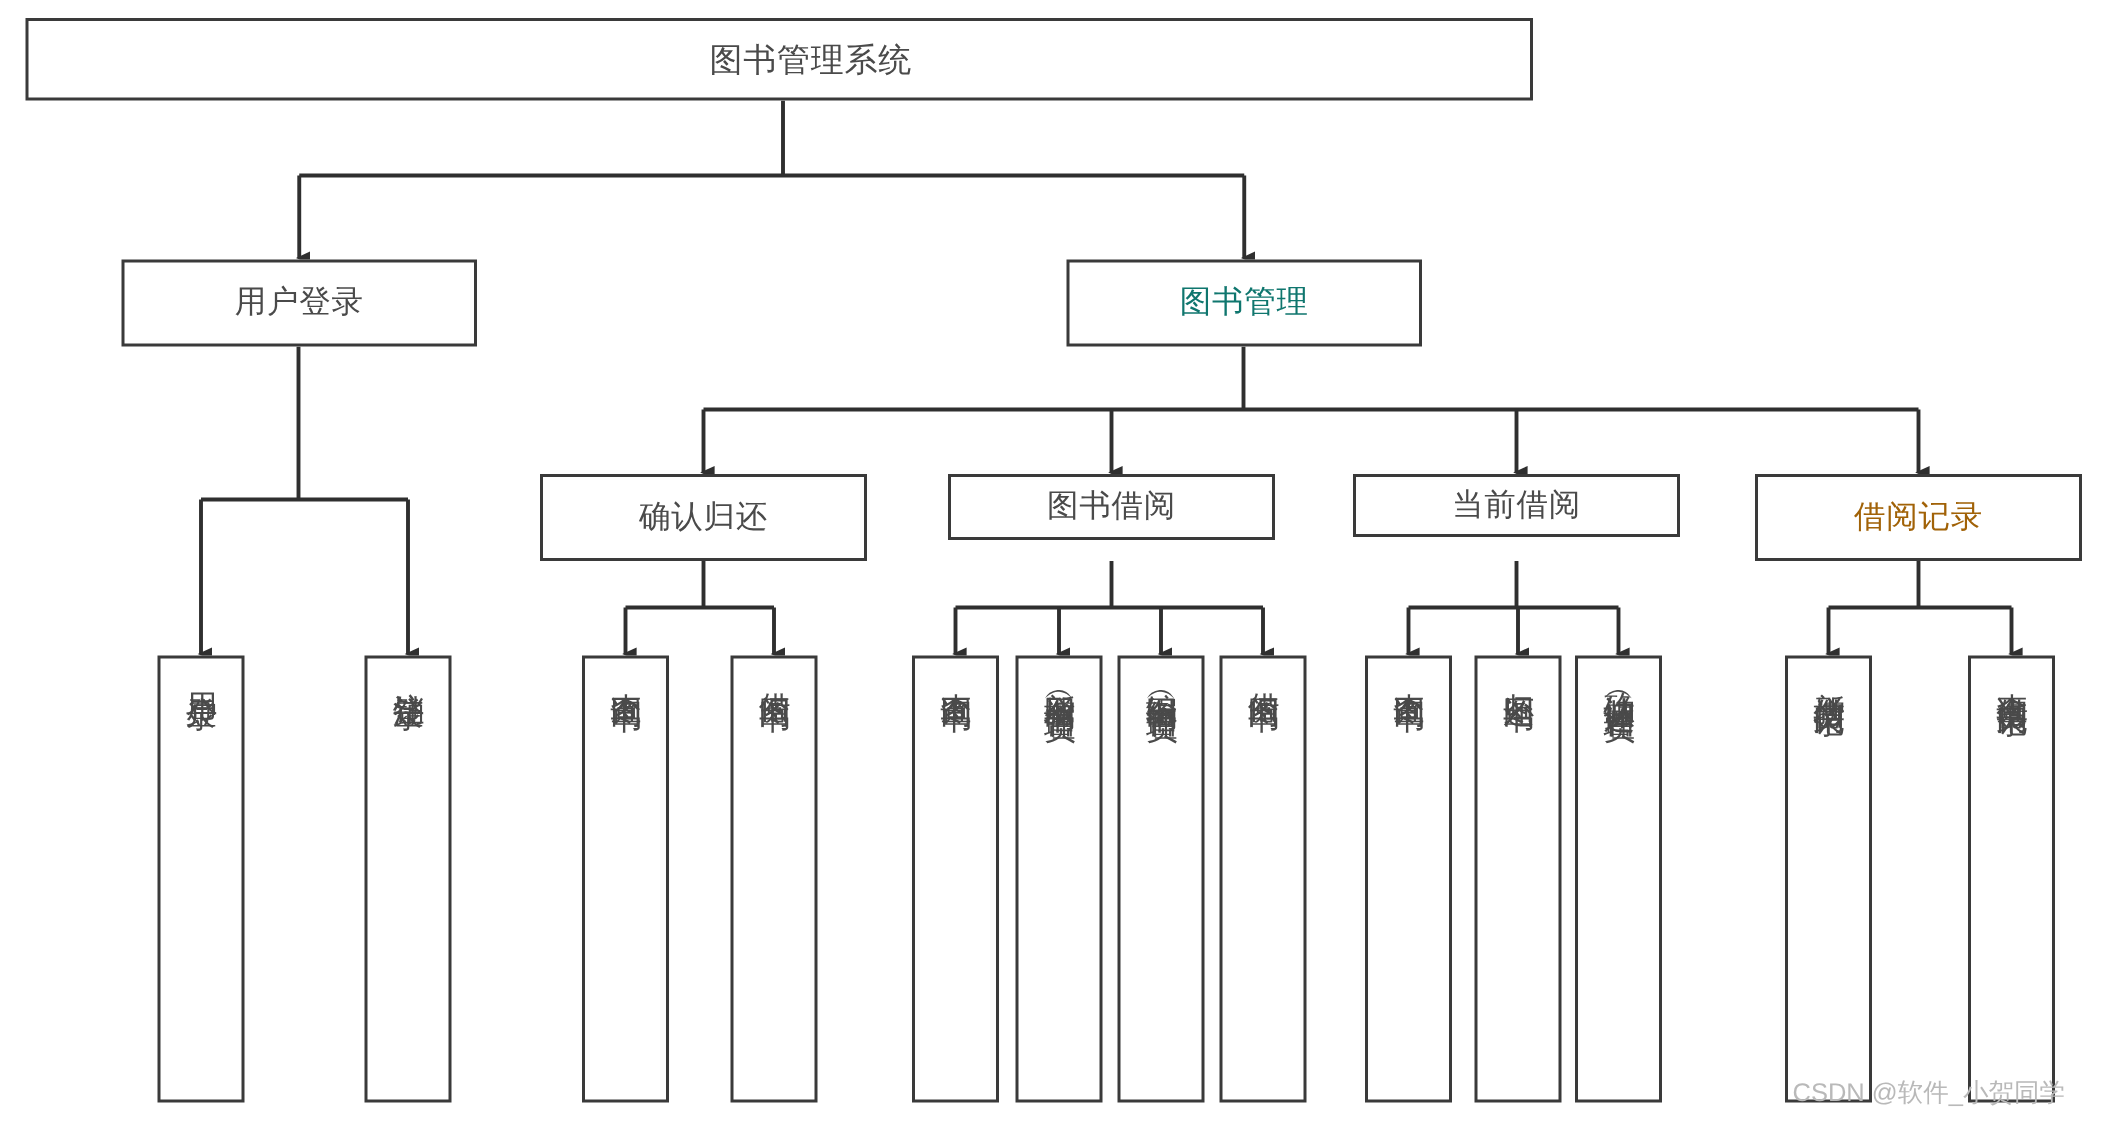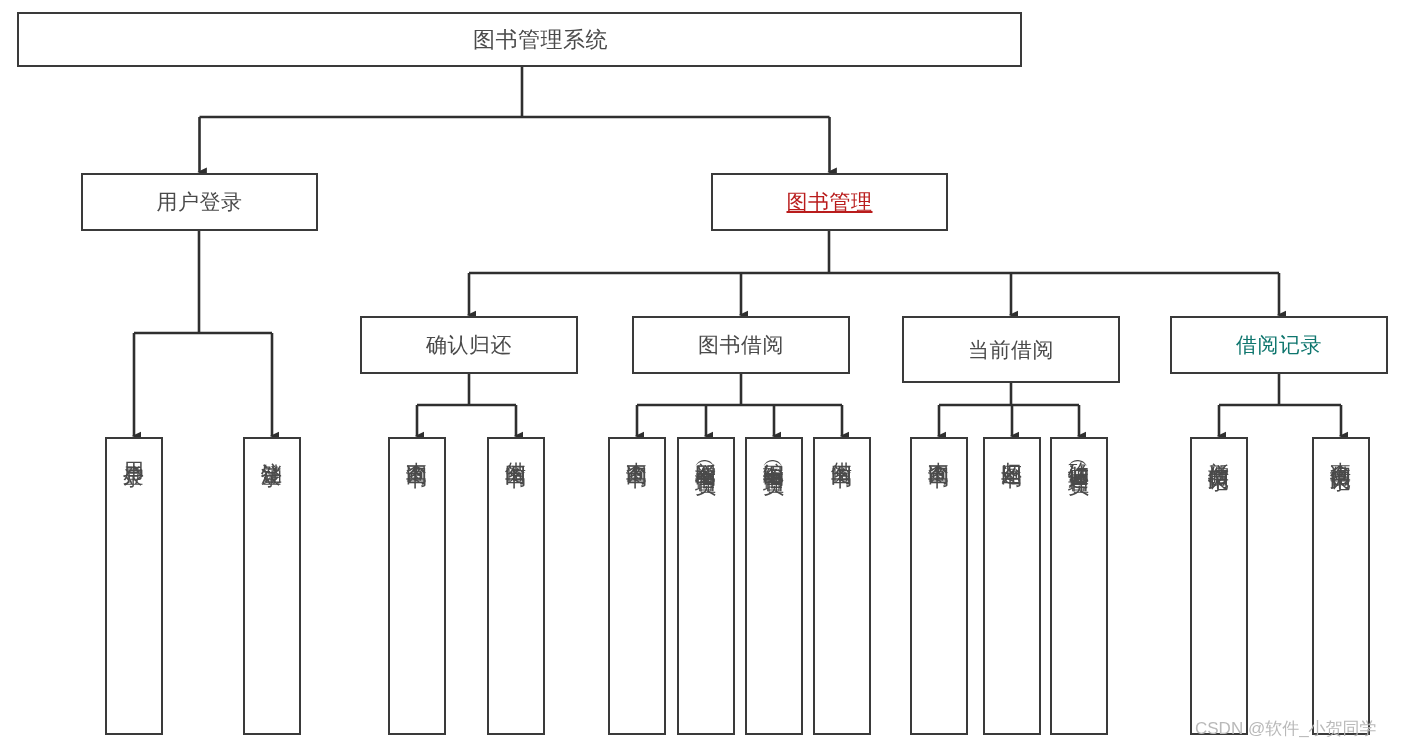--- a/index.html
+++ b/index.html
@@ -120,33 +120,33 @@
       </g>
   </svg>
   <div id="node-layer">
       <div class="node horizontal root" style="left: 17px; top: 12px; width: 1005px; height: 55px; border-color: rgb(58, 58, 58); background: rgb(255, 255, 255); padding-left: 42px;">
         <span class="node-label" style="color: rgb(74, 74, 74);">图书管理系统</span>
       </div>
       <div class="node horizontal" style="left: 81px; top: 173px; width: 237px; height: 58px; border-color: rgb(58, 58, 58); background: rgb(255, 255, 255);">
         <span class="node-label" style="color: rgb(74, 74, 74);">用户登录</span>
       </div>
       <div class="node horizontal" style="left: 711px; top: 173px; width: 237px; height: 58px; border-color: rgb(58, 58, 58); background: rgb(255, 255, 255);">
-        <span class="node-label" style="color: #b91c1c; text-decoration: underline;">图书管理</span>
+        <span class="node-label" style="color: #0f766e;">图书管理</span>
       </div>
       <div class="node horizontal" style="left: 360px; top: 316px; width: 218px; height: 58px; border-color: rgb(58, 58, 58); background: rgb(255, 255, 255);">
         <span class="node-label" style="color: rgb(74, 74, 74);">确认归还</span>
       </div>
-      <div class="node horizontal" style="left: 632px; top: 316px; width: 218px; height: 58px; border-color: rgb(58, 58, 58); background: rgb(255, 255, 255);">
+      <div class="node horizontal" style="left: 632px; top: 316px; width: 218px; height: 44px; border-color: rgb(58, 58, 58); background: rgb(255, 255, 255);">
         <span class="node-label" style="color: rgb(74, 74, 74);">图书借阅</span>
       </div>
-      <div class="node horizontal" style="left: 902px; top: 316px; width: 218px; height: 67px; border-color: rgb(58, 58, 58); background: rgb(255, 255, 255);">
+      <div class="node horizontal" style="left: 902px; top: 316px; width: 218px; height: 42px; border-color: rgb(58, 58, 58); background: rgb(255, 255, 255);">
         <span class="node-label" style="color: rgb(74, 74, 74);">当前借阅</span>
       </div>
       <div class="node horizontal" style="left: 1170px; top: 316px; width: 218px; height: 58px; border-color: rgb(58, 58, 58); background: rgb(255, 255, 255);">
-        <span class="node-label" style="color: #0f766e;">借阅记录</span>
+        <span class="node-label" style="color: #a16207;">借阅记录</span>
       </div>
       <div class="node vertical" style="left: 105px; top: 437px; width: 58px; height: 298px; border-color: rgb(58, 58, 58); background: rgb(255, 255, 255);">
         <span class="node-label" style="color: rgb(74, 74, 74);">用户登录</span>
       </div>
       <div class="node vertical" style="left: 243px; top: 437px; width: 58px; height: 298px; border-color: rgb(58, 58, 58); background: rgb(255, 255, 255);">
         <span class="node-label" style="color: rgb(74, 74, 74);">注销登录</span>
       </div>
       <div class="node vertical" style="left: 388px; top: 437px; width: 58px; height: 298px; border-color: rgb(58, 58, 58); background: rgb(255, 255, 255);">
         <span class="node-label" style="color: rgb(74, 74, 74);">查询图书</span>
       </div>

